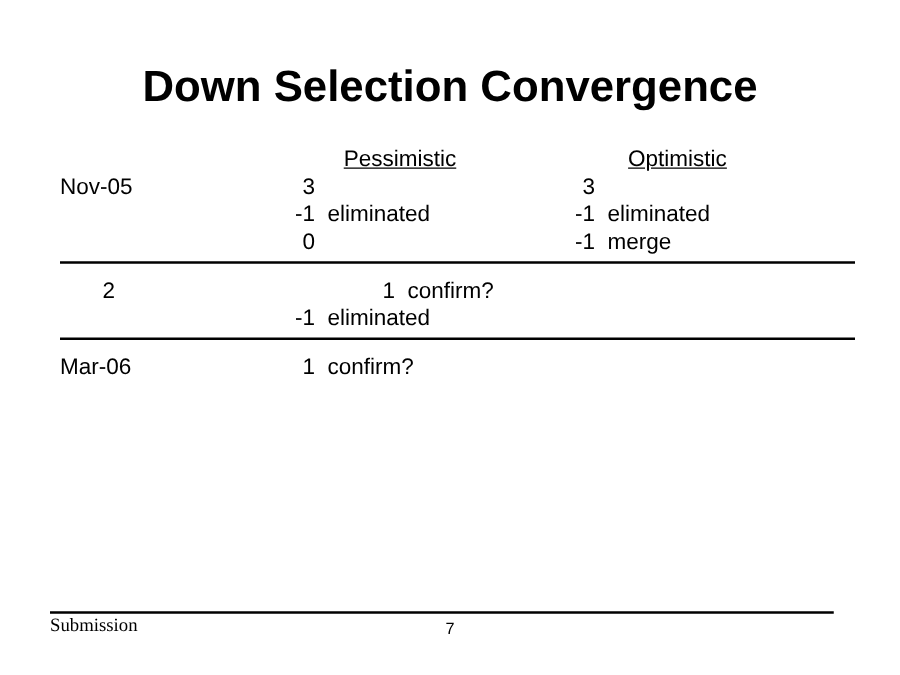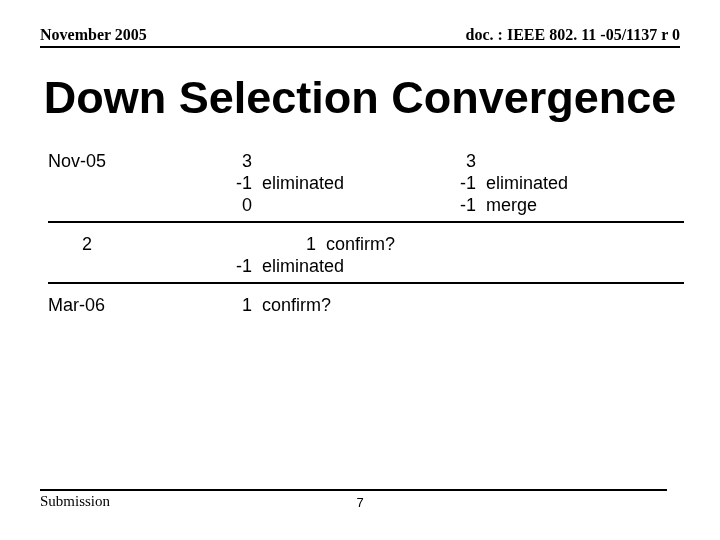--- a/index.html
+++ b/index.html
@@ -22,21 +22,21 @@
     display: flex;
     justify-content: space-between;
     font-weight: bold;
     font-size: 16px;
     border-bottom: 2px solid #000;
     padding-bottom: 2px;
   }
   .title {
     font-family: Arial, Helvetica, sans-serif;
     font-weight: bold;
-    font-size: 45px;
+    font-size: 35px;
     text-align: center;
     margin-top: 24px;
     margin-bottom: 28px;
     letter-spacing: 0;
   }
   .table-wrap {
     font-family: Arial, Helvetica, sans-serif;
     font-size: 18px;
     line-height: 1.0;
     padding-left: 8px;
@@ -84,29 +84,29 @@
     text-align: center;
     font-family: Arial, Helvetica, sans-serif;
     font-size: 13px;
   }
 </style>
 </head>
 <body>
 
 <div class="page">
 
-  <div class="header-row">
-    <span>November 2005</span>
-    <span>doc. : IEEE 802. 11 -05/1137 r 0</span>
-  </div>
 
   <div class="title">Down Selection Convergence</div>
 
   <div class="table-wrap">
 
+    <div class="row">
+      <span class="hdr-pess">Pessimistic</span>
+      <span class="hdr-opt">Optimistic</span>
+    </div>
 
     <div class="row gap">
       <span class="col-label">Nov-05</span>
       <span class="col-pnum">3</span>
       <span class="col-ptxt"></span>
       <span class="col-onum">3</span>
       <span class="col-otxt"></span>
     </div>
 
     <div class="row gap">

